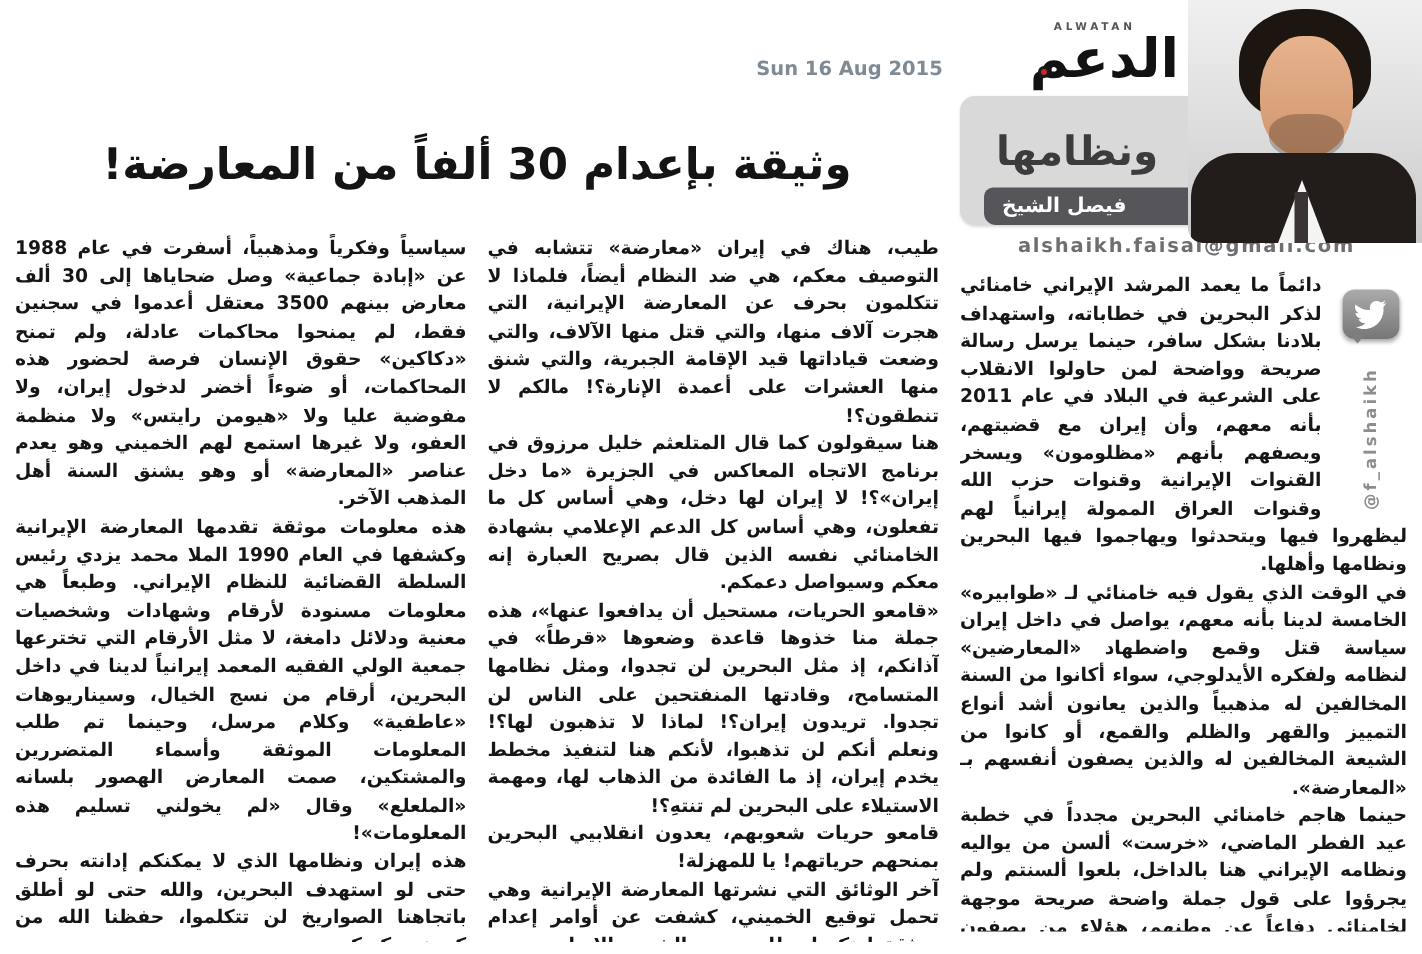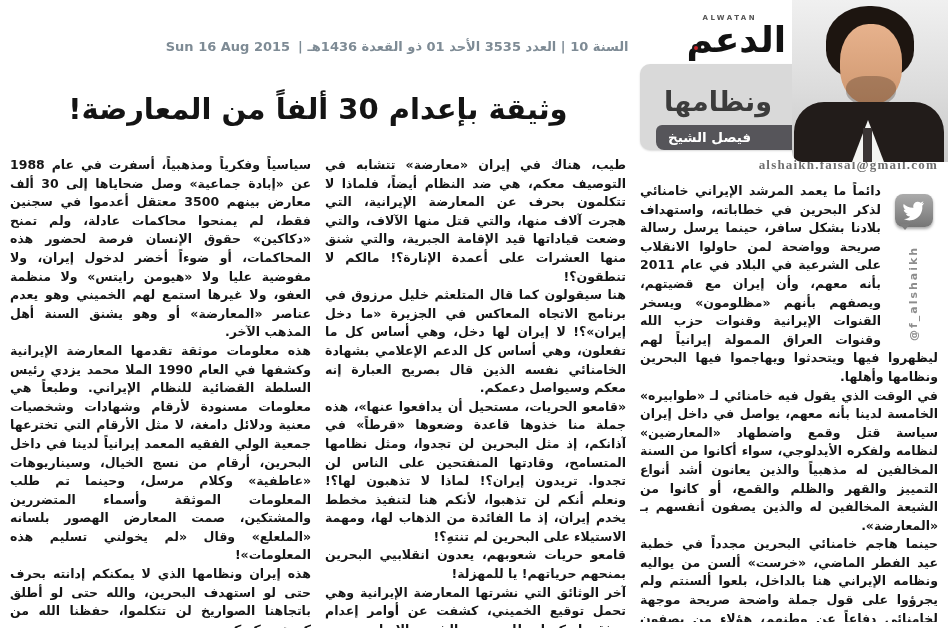--- a/index.html
+++ b/index.html
@@ -38,21 +38,21 @@
   
   .content { display:flex; direction:rtl; gap:14px; padding:0 10px; }
   aside.side { width:298px; flex:none; }
   .section-box { position:relative; height:86px; background:#d9d9d9; border-radius:10px; box-shadow:0 1px 2px rgba(0,0,0,0.15); }
   .section-title { position:absolute; left:24px; top:22px; font-size:27px; font-weight:bold; color:#3c3c3c; }
   .name-bar {
     position:absolute; left:0; bottom:0; width:57%; height:25px; background:#56555a;
     border-radius:6px 12px 12px 8px; direction:rtl; text-align:left; padding:0 12px;margin-left:16px;
   }
   .name-bar span { color:#ffffff; font-size:13.5px; font-weight:bold; line-height:25px; }
-  .email { margin-top:7px; direction:ltr; text-align:right; font-size:13px; font-weight:bold; color:#6e6e6e; letter-spacing:1.2px; padding-left:4px;font-family:Liberation Serif, serif; }
+  .email { margin-top:7px; direction:ltr; text-align:center; font-size:13px; font-weight:bold; color:#6e6e6e; letter-spacing:1.2px; padding-left:4px; }
 
   
   .body { font-size:12.5px; line-height:18.6px; font-weight:bold; color:#161616; text-align:justify; }
   .body p { margin:0; }
   aside .body { margin-top:9px; height:440px; overflow:hidden; }
 
   
   .tw-block { float:right; width:48px; height:150px; margin:12px 0 4px 9px; text-align:center; }
   .tw-icon {
     position:relative; width:38px; height:33px; margin:0 auto;
@@ -86,21 +86,20 @@
     <div class="tie"></div>
   </div>
 
   <header class="masthead">
     <div class="logo">
       <span class="logo-latin">ALWATAN</span>
       <span class="logo-ar">الدعم</span>
       <span class="logo-dot"></span>
     </div>
     <div class="issue-line">
-      <span>السنة 10 | العدد 3535 الأحد 01 ذو القعدة 1436هـ |</span>
       <span class="date-en">Sun 16 Aug 2015</span>
     </div>
   </header>
 
   <div class="content">
 
     <aside class="side">
       <div class="section-box">
         <div class="section-title">ونظامها</div>
         <div class="name-bar">

